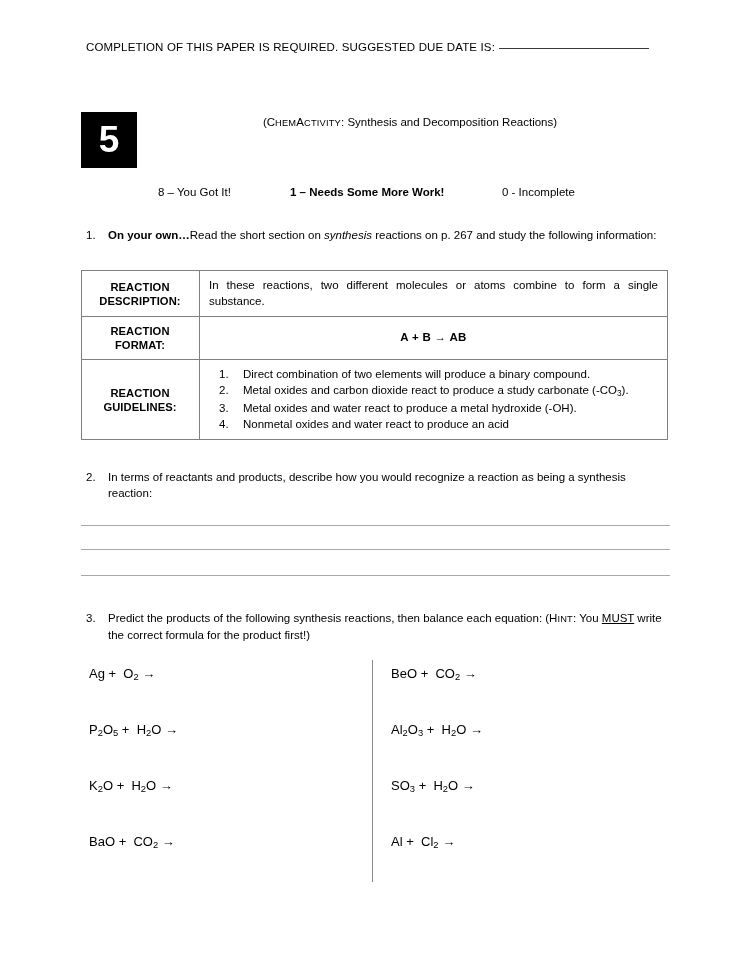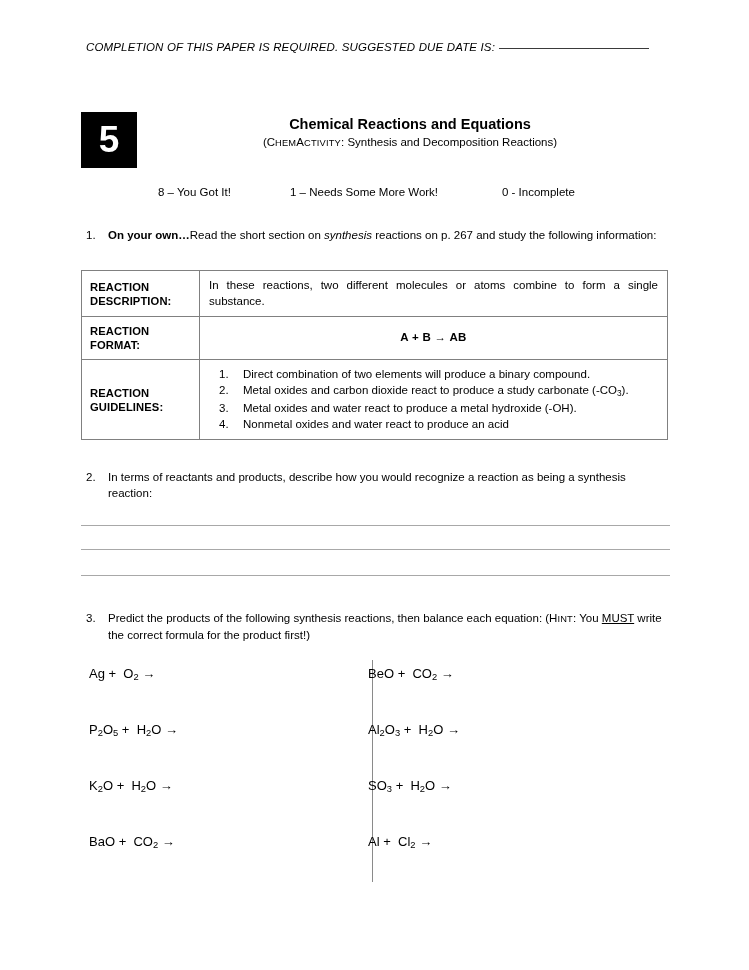--- a/index.html
+++ b/index.html
@@ -24,21 +24,20 @@
   }
 
   
   .hdr-completion {
     position: absolute;
     left: 86px;
     top: 41px;
     font-size: 11.5px;
     letter-spacing: 0.15px;
     white-space: nowrap;
-    font-style: italic;
   }
   .hdr-namerow {
     position: absolute;
     left: 86px;
     top: 73px;
     font-size: 11.5px;
     white-space: nowrap;
   }
   .rule {
     display: inline-block;
@@ -98,21 +97,21 @@
   }
 
   
   .scale {
     position: absolute;
     top: 186px;
     font-size: 11.5px;
     white-space: nowrap;
   }
   .scale-a { left: 158px; }
-  .scale-b { left: 290px; }
+  .scale-b { left: 290px; font-weight: bold; }
   .scale-c { left: 502px; }
 
   
   .qitem {
     position: absolute;
     font-size: 11.5px;
     line-height: 15.5px;
   }
   .qnum {
     position: absolute;
@@ -151,20 +150,21 @@
     font-size: 11.5px;
     line-height: 15.5px;
   }
   .infotable td.labelcell {
     width: 100px;
     font-weight: bold;
     font-size: 11.2px;
     line-height: 14px;
     padding-left: 8px;
     letter-spacing: 0.1px;
+    text-align: center;
   }
   .desccell {
     text-align: justify;
   }
   .formatcell {
     text-align: center;
     font-weight: bold;
     font-size: 12px;
     letter-spacing: 0.3px;
   }
@@ -207,40 +207,39 @@
     height: 222px;
     border-left: 1px solid #8a8a8a;
   }
   .eq {
     position: absolute;
     font-size: 13px;
     white-space: nowrap;
     line-height: 15px;
   }
   .col-l { left: 89px; }
-  .col-r { left: 368px; }
+  .col-r { left: 391px; }
   .row-1 { top: 666px; }
   .row-2 { top: 722px; }
   .row-3 { top: 778px; }
   .row-4 { top: 834px; }
 </style>
 </head>
 <body>
 
 <div class="page">
 
   <div class="hdr-completion">
     <span>COMPLETION OF THIS PAPER IS REQUIRED. SUGGESTED DUE DATE IS:</span><span class="rule rule-due"></span>
   </div>
 
 
   <div class="numbox">5</div>
 
   <div class="titleblock">
-    <div class="title-main">Chemical Reactions and Equations</div>
     <div class="title-sub"><span class="smallcaps-first">(</span><span class="smallcaps-first">C</span><span class="smallcaps">HEM</span><span class="smallcaps-first">A</span><span class="smallcaps">CTIVITY</span><span class="smallcaps-first">: Synthesis and Decomposition Reactions)</span></div>
   </div>
 
   <div class="scale scale-a">8 – You Got It!</div>
   <div class="scale scale-b">1 – Needs Some More Work!</div>
   <div class="scale scale-c">0 - Incomplete</div>
 
   <div class="qitem q1">
     <span class="qnum">1.</span>
     <span class="qtext"><b class="strong">On your own…</b><span>Read the short section on </span><i class="bolditalic">synthesis</i><span> reactions on p. 267 and study the following information:</span></span>

